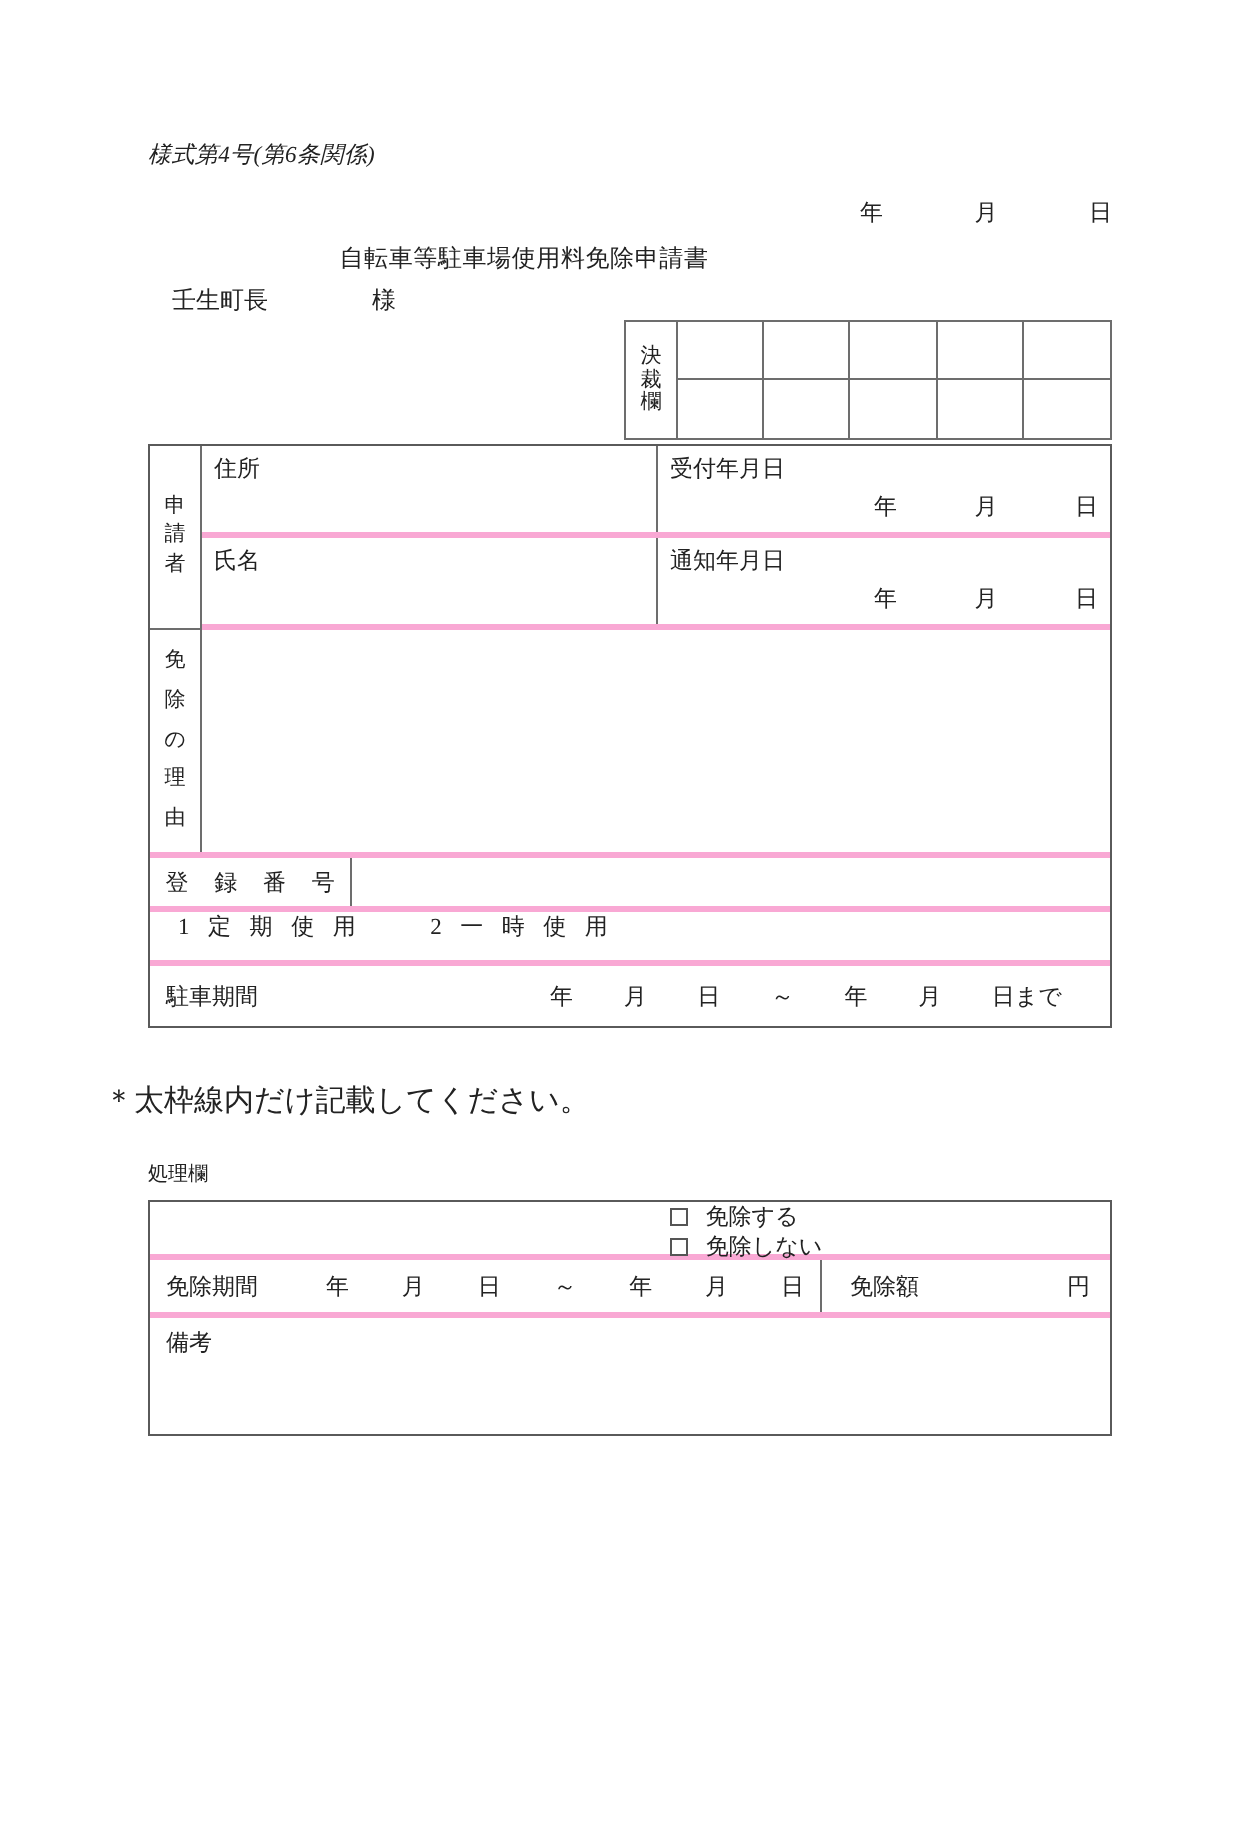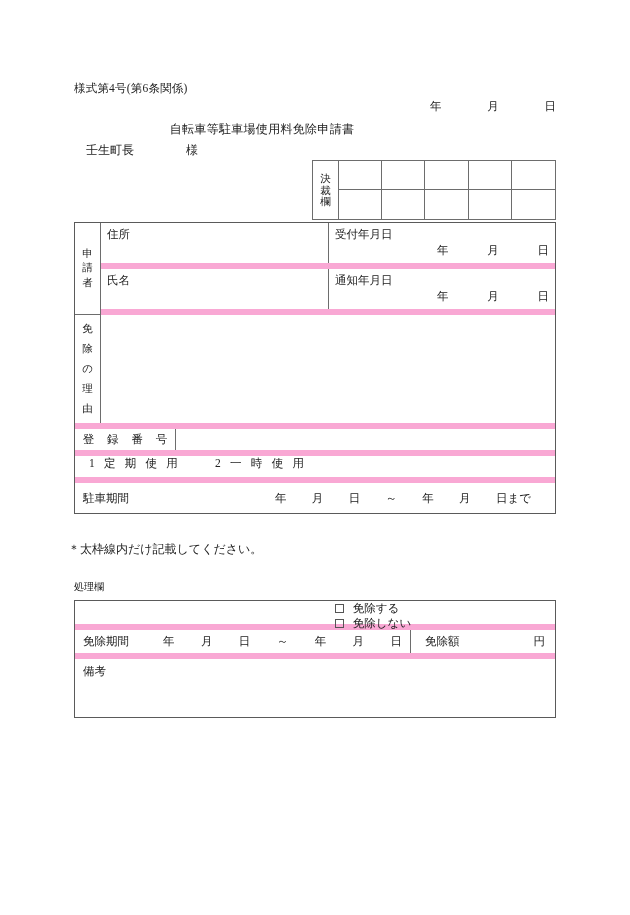--- a/index.html
+++ b/index.html
@@ -22,24 +22,25 @@
     inset: 0;
     width: 630px;
     height: 915px;
     background: #ffffff;
   }
 
   
   .form-no {
     position: absolute;
     left: 74px;
-    top: 81px;
+    top: 70px;
     font-size: 11.5px;
     letter-spacing: 0.2px;
     white-space: nowrap;
+    font-style: italic;
   }
   .date-line {
     position: absolute;
     left: 430px;
     top: 99px;
     width: 126px;
     font-size: 11.5px;
     display: flex;
     justify-content: space-between;
   }
@@ -109,21 +110,21 @@
   
   .main-table {
     position: absolute;
     left: 74px;
     top: 222px;
     width: 482px;
     border: 1px solid #5a5a5a;
     box-sizing: border-box;
     font-size: 11.5px;
   }
-  .bb { border-bottom: 6px solid #f9a8d4; }
+  .bb { border-bottom: 3px solid #f9a8d4; }
 
   .applicant-block { display: flex; }
   .applicant-label {
     width: 26px;
     flex: 0 0 26px;
     box-sizing: border-box;
     border-right: 1px solid #6d6d6d;
     border-bottom: 1px solid #6d6d6d;
     display: flex;
     flex-direction: column;
@@ -223,23 +224,23 @@
     left: 200px;
     right: 6px;
     display: flex;
     justify-content: space-between;
     padding-right: 18px;
   }
 
   
   .note {
     position: absolute;
-    left: 68px;
+    left: 52px;
     top: 541px;
-    font-size: 12px;
+    font-size: 15px;
     white-space: nowrap;
   }
   .section-label {
     position: absolute;
     left: 74px;
     top: 580px;
     font-size: 10px;
   }
 
   

